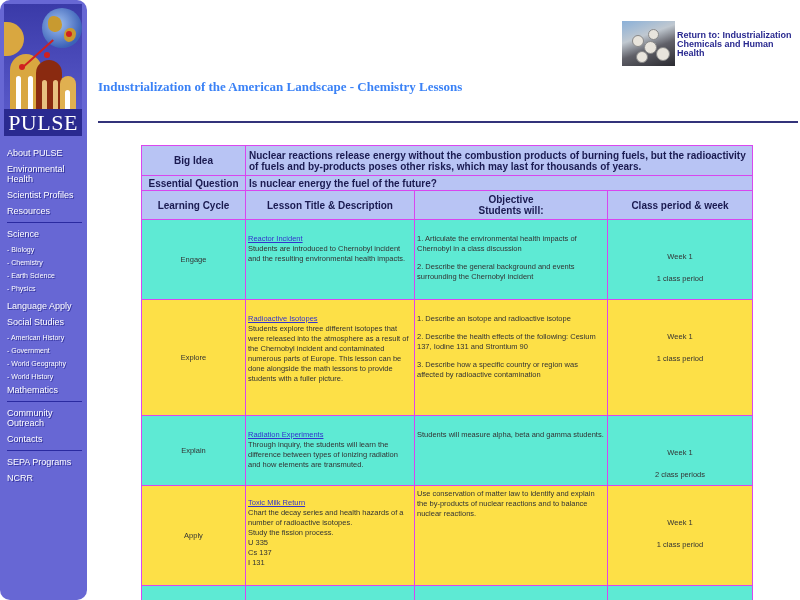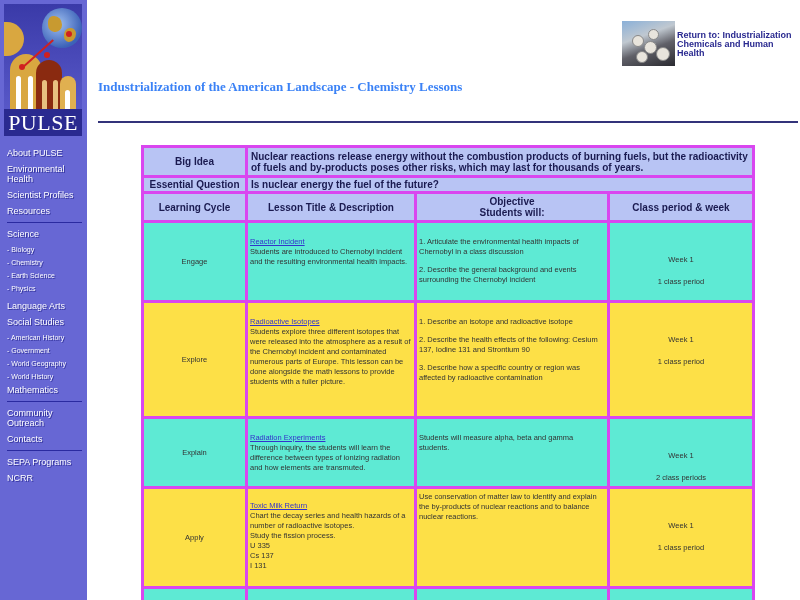--- a/index.html
+++ b/index.html
@@ -1,20 +1,20 @@
 <!DOCTYPE html>
 <html><head>
 <meta charset="utf-8">
 <style>
   * { box-sizing: border-box; margin: 0; padding: 0; }
   html, body { width: 800px; height: 600px; overflow: hidden; background: #ffffff; font-family: "Liberation Sans", sans-serif; }
   .page { position: relative; width: 800px; height: 600px; }
 
   
-  .sidebar { position: absolute; left: 0; top: 0; width: 87px; height: 600px; background: #6767d4; }
+  .sidebar { position: absolute; left: 0; top: 0; width: 87px; height: 600px; background: #6767d4; border-radius: 10px; }
   .logo { position: absolute; left: 4px; top: 4px; width: 78px; height: 132px; background: #5a5ac8; overflow: hidden; }
   .logo .sky { position: absolute; left: 0; top: 0; width: 78px; height: 105px; background: linear-gradient(180deg,#3a3aa8 0%,#5858c8 100%); }
   .logo .globe { position: absolute; left: 38px; top: 4px; width: 40px; height: 40px; border-radius: 50%; background: radial-gradient(circle at 40% 40%, #9fc0f0, #3c62b8 70%); }
   .logo .globe .land1 { position: absolute; left: 6px; top: 8px; width: 14px; height: 16px; background: #c89a30; border-radius: 40% 60% 50% 50%; }
   .logo .globe .land2 { position: absolute; left: 22px; top: 20px; width: 12px; height: 14px; background: #c89a30; border-radius: 50% 40% 60% 40%; }
   .logo .fig1 { position: absolute; left: 0; top: 18px; width: 20px; height: 34px; background: #d9a740; border-radius: 0 18px 18px 0; }
   .logo .fig2 { position: absolute; left: 6px; top: 50px; width: 32px; height: 55px; background: #d9a740; border-radius: 16px 16px 0 0; }
   .logo .fig3 { position: absolute; left: 32px; top: 56px; width: 26px; height: 49px; background: #8a2a10; border-radius: 13px 13px 0 0; }
   .logo .fig4 { position: absolute; left: 56px; top: 72px; width: 16px; height: 33px; background: #e0b050; border-radius: 8px 8px 0 0; }
   .logo .leg { position: absolute; width: 5px; background: #ffffff; border-radius: 3px 3px 0 0; }
@@ -37,21 +37,21 @@
   .return .thumb { position: absolute; left: 0; top: 0; width: 53px; height: 45px; background: linear-gradient(160deg,#8ab0d8 0%,#c0c8d0 35%,#606068 60%,#2a2a30 100%); overflow: hidden; }
   .return .thumb .p { position: absolute; border-radius: 50%; background: #e8e4dc; border: 1px solid #888; }
   .return .label { position: absolute; left: 55px; top: 10px; width: 123px; color: #2a2a90; font-size: 9px; font-weight: bold; line-height: 9px; cursor: pointer; }
 
   
   .title { position: absolute; left: 98px; top: 76px; width: 700px; color: #3b82f6; font-family: "Liberation Serif", serif; font-weight: bold; font-size: 13px; line-height: 22px; }
   .title-rule { position: absolute; left: 98px; top: 121px; width: 700px; height: 2px; background: #33337a; }
 
   
   .lesson-table { position: absolute; left: 141px; top: 145px; width: 611px; border-collapse: collapse; table-layout: fixed; }
-  .lesson-table td, .lesson-table th { border: 3px solid #d946ef; font-family: "Liberation Sans", sans-serif; margin-top: 28px; }
+  .lesson-table td, .lesson-table th { border: 1px solid #d946ef; font-family: "Liberation Sans", sans-serif; margin-top: 28px; }
   .head-cell { background: #b8c4f4; color: #1a1a50; font-weight: bold; font-size: 10px; text-align: center; vertical-align: middle; }
   .head-val { background: #b8c4f4; color: #1a1a50; font-weight: bold; font-size: 10px; text-align: left; padding: 1px 3px; line-height: 11px; }
   .cyc { font-size: 7.5px; color: #333; text-align: center; vertical-align: middle; }
   .desc { font-size: 7.5px; color: #333; vertical-align: top; padding: 14px 2px 2px 2px; line-height: 10px; }
   .obj { font-size: 7.5px; color: #333; vertical-align: top; padding: 14px 2px 2px 2px; line-height: 10px; }
   .obj p { margin-bottom: 8px; }
   .period { font-size: 7.5px; color: #333; text-align: center; vertical-align: top; padding-top: 32px; line-height: 10px; }
   .period .wk { display: block; margin-bottom: 12px; }
   .shaded td { background: #5eead4; }
   .plain td { background: #fde047; }
@@ -89,21 +89,21 @@
       <span class="item">About PULSE</span>
       <span class="item" style="width:62px;">Environmental Health</span>
       <span class="item">Scientist Profiles</span>
       <span class="item">Resources</span>
       <div class="sep"></div>
       <span class="item">Science</span>
       <span class="sub">- Biology</span>
       <span class="sub">- Chemistry</span>
       <span class="sub">- Earth Science</span>
       <span class="sub">- Physics</span>
-      <span class="item" style="margin-top:8px;">Language Arts</span>
+      <span class="item" style="margin-top:8px;">Language Apply</span>
       <span class="item">Social Studies</span>
       <span class="sub">- American History</span>
       <span class="sub">- Government</span>
       <span class="sub">- World Geography</span>
       <span class="sub">- World History</span>
       <span class="item">Mathematics</span>
       <div class="sep"></div>
       <span class="item" style="width:55px;">Community Outreach</span>
       <span class="item">Contacts</span>
       <div class="sep"></div>

